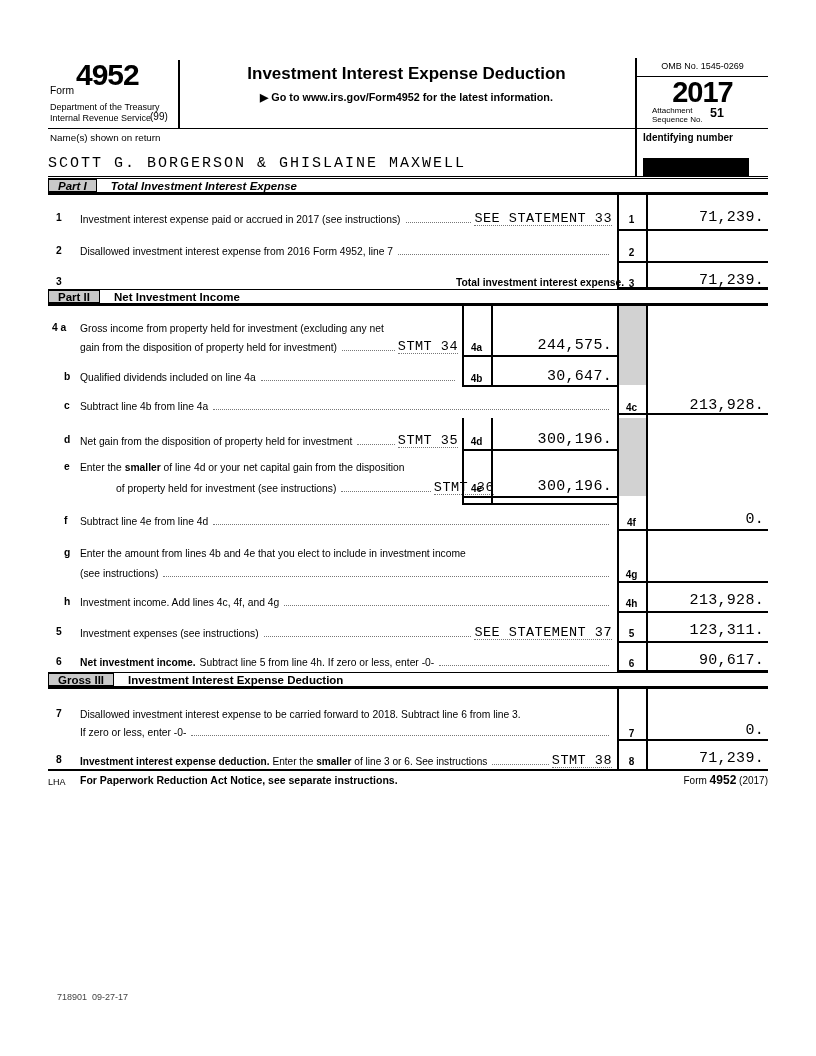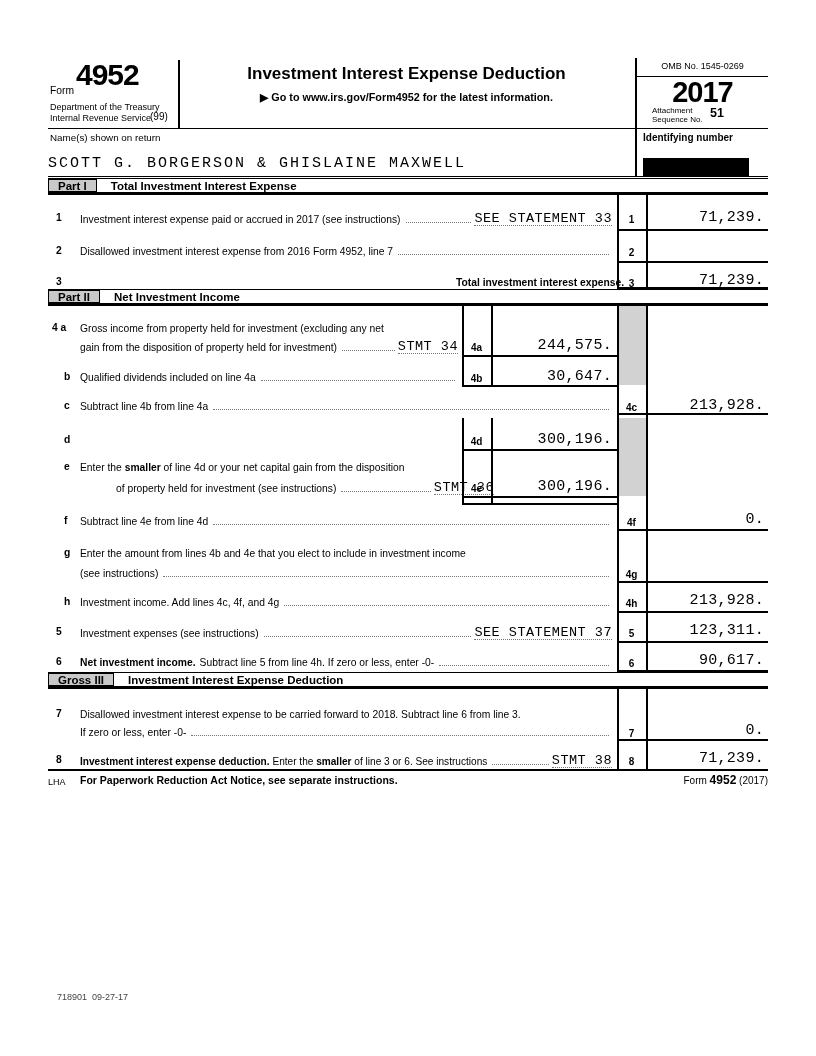--- a/index.html
+++ b/index.html
@@ -51,21 +51,21 @@
   <div class="vline" style="left:635px;top:58px;height:118px;width:1.5px;"></div>
   <div class="hline-thin" style="left:635px;top:76px;width:133px;"></div>
   <div class="hline-thin" style="left:48px;top:128px;width:720px;"></div>
 
   <span class="t" style="left:50px;top:131px;font-size:9.8px;">Name(s) shown on return</span>
   <span class="t mono" style="left:48px;top:157px;font-size:15px;letter-spacing:2px;">SCOTT G. BORGERSON &amp; GHISLAINE MAXWELL</span>
   <span class="t b" style="left:643px;top:131px;font-size:10px;">Identifying number</span>
   <div style="position:absolute;left:643px;top:158px;width:106px;height:18px;background:#000;"></div>
   <div class="hline-thin" style="left:48px;top:176px;width:720px;"></div>
 
-  <div class="partbar" style="top:178px;">
+  <div class="partbar" style="top:178px;font-style:italic;">
     <div class="partlabel">Part I</div>
     <div class="parttitle">Total Investment Interest Expense</div>
   </div>
 
   <span class="lnum" style="left:56px;top:212px;">1</span>
   <div class="t flexrow" style="left:80px;top:212px;width:532px;">
     <span>Investment interest expense paid or accrued in 2017 (see instructions)</span>
     <span class="leader"></span>
     <span class="mono stmt">SEE STATEMENT 33</span>
   </div>
@@ -123,20 +123,25 @@
   <span class="lnum" style="left:64px;top:400px;">c</span>
   <div class="t flexrow" style="left:80px;top:400px;width:532px;">
     <span>Subtract line 4b from line 4a</span>
     <span class="leader"></span>
   </div>
   <span class="colnum" style="left:617px;top:402px;">4c</span>
   <div class="val" style="left:650px;top:397px;width:114px;">213,928.</div>
   <div class="hline" style="left:617px;top:413px;width:151px;"></div>
 
   <span class="lnum" style="left:64px;top:434px;">d</span>
+  <div class="t flexrow" style="left:80px;top:434px;width:378px;">
+    <span>Net gain from the disposition of property held for investment</span>
+    <span class="leader"></span>
+    <span class="mono stmt">STMT 35</span>
+  </div>
   <span class="colnum" style="left:462px;top:436px;">4d</span>
   <div class="val" style="left:494px;top:431px;width:118px;">300,196.</div>
   <div class="hline" style="left:462px;top:449px;width:155px;"></div>
 
   <span class="lnum" style="left:64px;top:461px;">e</span>
   <div class="t" style="left:80px;top:461px;">
     <span>Enter the </span><span class="b">smaller</span><span> of line 4d or your net capital gain from the disposition</span>
   </div>
   <div class="t flexrow" style="left:80px;top:481px;width:378px;margin-left:36px;">
     <span>of property held for investment (see instructions)</span>

